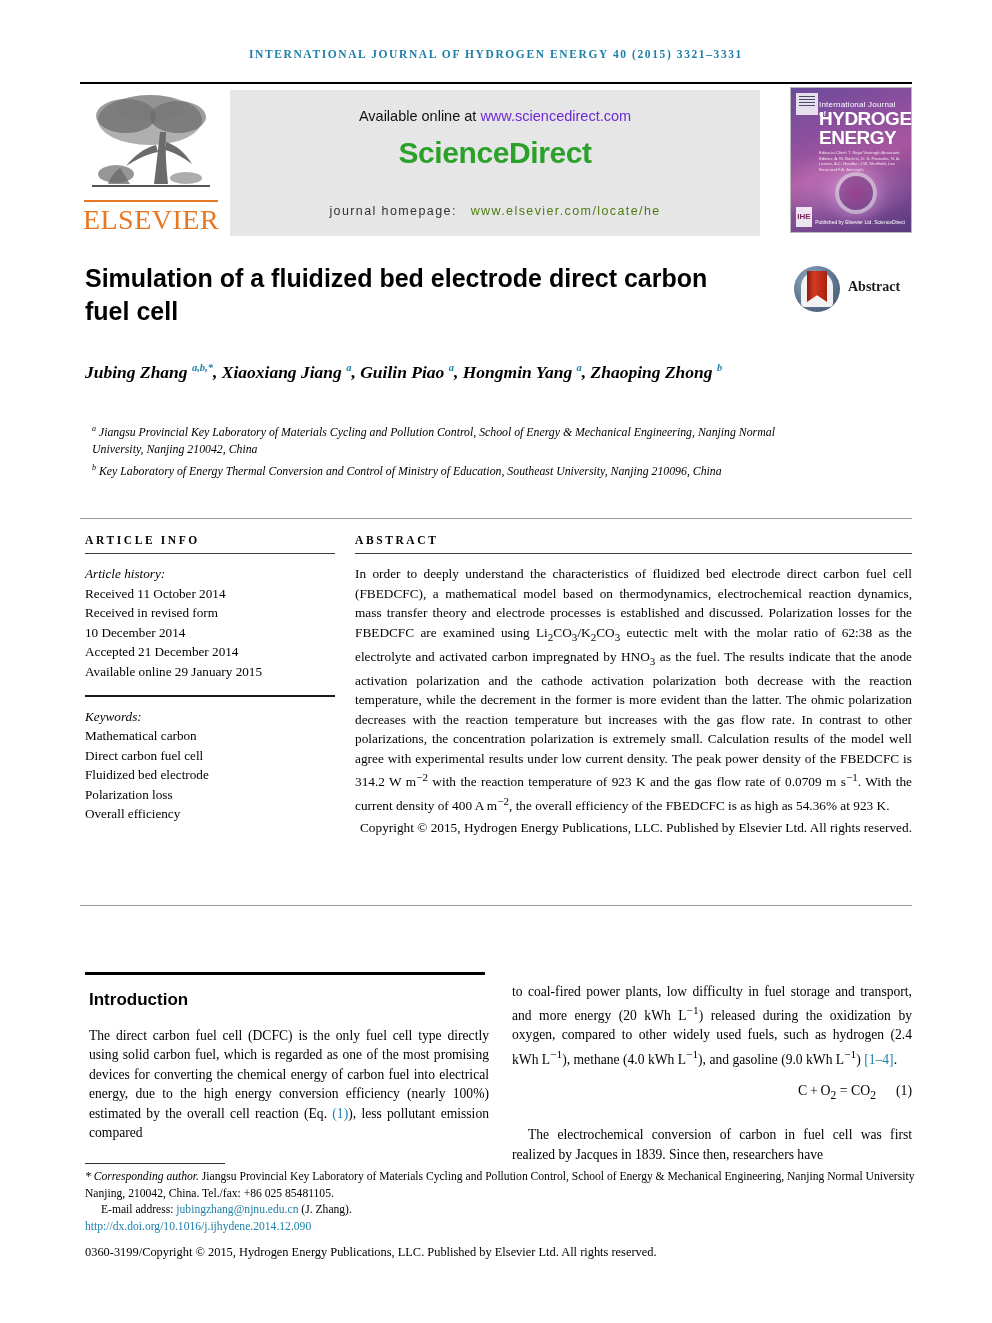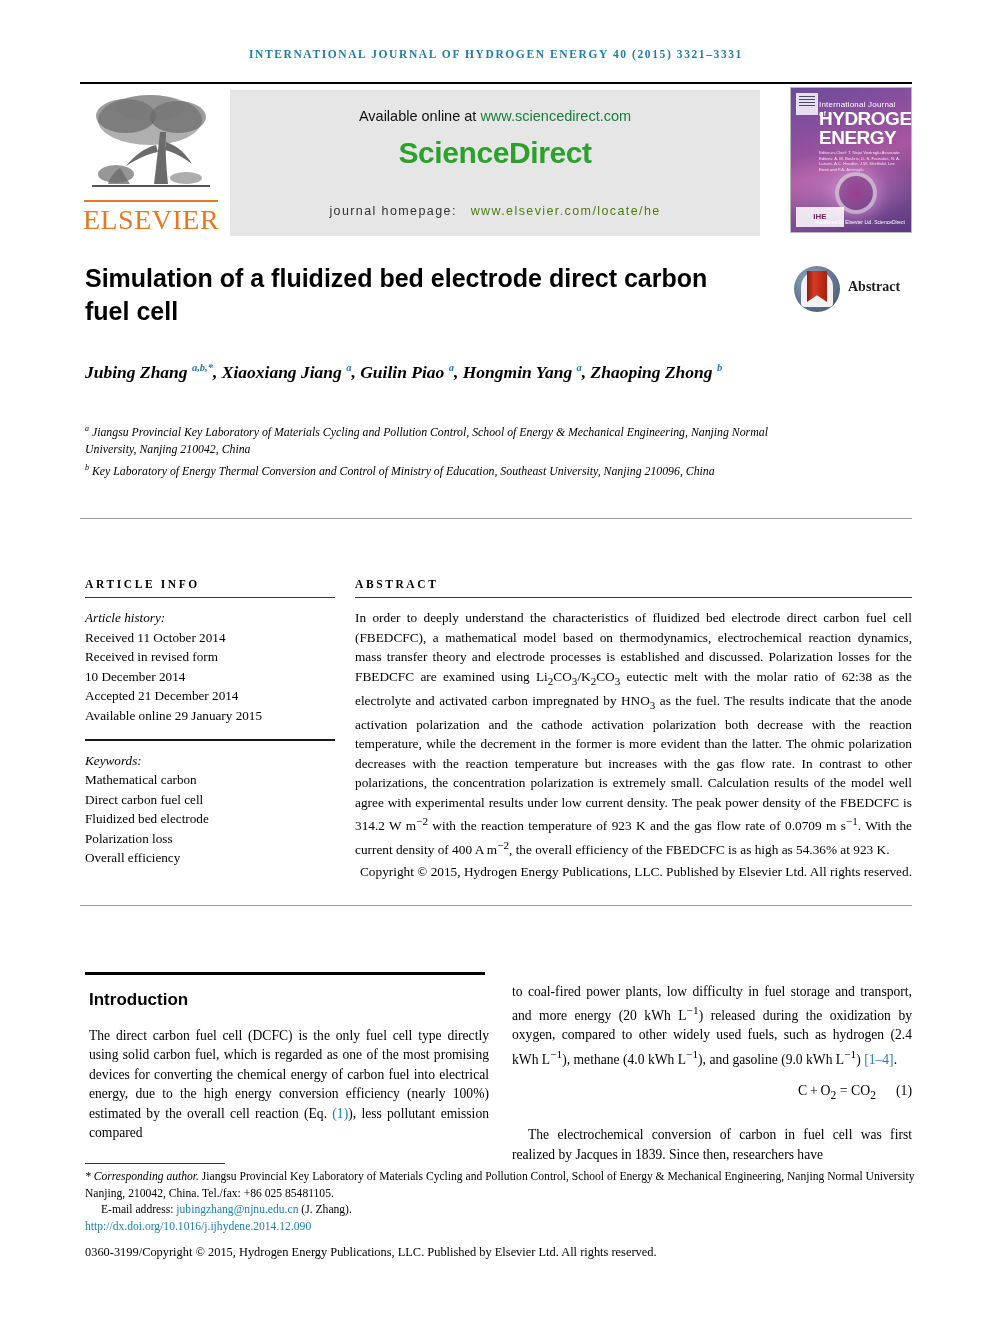--- a/index.html
+++ b/index.html
@@ -84,21 +84,21 @@
   }
   .sd-avail {
     position: absolute;
     left: 0; top: 18px;
     width: 530px;
     text-align: center;
     font-family: "Liberation Sans", sans-serif;
     font-size: 14.5px;
     color: #111;
   }
-  .sd-avail .url { color: #15803d; }
+  .sd-avail .url { color: #6d28d9; }
   .sd-logo {
     position: absolute;
     left: 0; top: 46px;
     width: 530px;
     text-align: center;
     font-family: "Liberation Sans", sans-serif;
     font-size: 30px;
     font-weight: bold;
     color: #2ba02b;
     letter-spacing: -0.4px;
@@ -164,21 +164,21 @@
     box-shadow: 0 0 14px 4px rgba(220,150,220,0.45);
   }
   .cover-glow {
     position: absolute;
     left: -18px; top: 60px;
     width: 150px; height: 80px;
     background: radial-gradient(ellipse at 45% 50%, rgba(255,190,240,0.30) 0%, rgba(255,255,255,0) 65%);
   }
   .cover-ihe {
     position: absolute; left: 5px; bottom: 5px;
-    width: 48px; height: 20px;
+    width: 16px; height: 20px;
     background: rgba(255,255,255,0.85);
     color: #7a2060; font-family: "Liberation Sans", sans-serif;
     font-size: 8px; font-weight: bold; text-align: center; line-height: 20px;
   }
   .cover-sd {
     position: absolute; right: 6px; bottom: 6px;
     color: #fff; font-family: "Liberation Sans", sans-serif;
     font-size: 5px; text-align: right; line-height: 7px;
   }
 
@@ -228,21 +228,21 @@
     font-family: "Liberation Serif", serif;
     font-style: italic;
     font-weight: bold;
     font-size: 17.5px;
     line-height: 25px;
   }
   .authors sup { color: #1d7fa8; font-size: 10.5px; font-style: italic; }
 
   .affil {
     position: absolute;
-    left: 85px; top: 420px;
+    left: 92px; top: 420px;
     width: 700px;
     font-family: "Liberation Serif", serif;
     font-style: italic;
     font-size: 11.8px;
     line-height: 17.5px;
   }
   .affil sup { font-size: 8px; }
   .affil p { margin: 0; }
 
   
@@ -263,21 +263,20 @@
     left: 355px; top: 534px;
     width: 557px;
   }
   .smallcaps-head {
     font-family: "Liberation Serif", serif;
     font-size: 11.5px;
     font-weight: bold;
     letter-spacing: 2.6px;
     text-transform: uppercase;
     color: #000;
-    margin-top: 44px;
   }
   .hr-thin {
     height: 1px;
     background: #3a3a3a;
     margin: 7px 0 10px 0;
   }
   .hr-thick {
     height: 1.6px;
     background: #1a1a1a;
     margin: 14px 0 10px 0;

